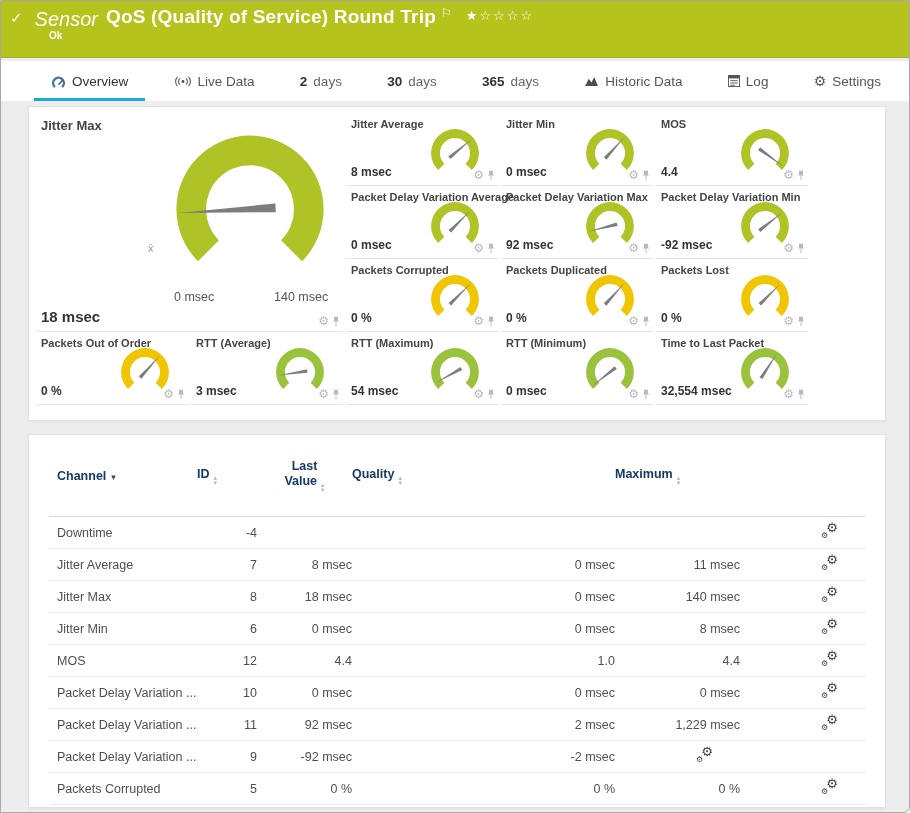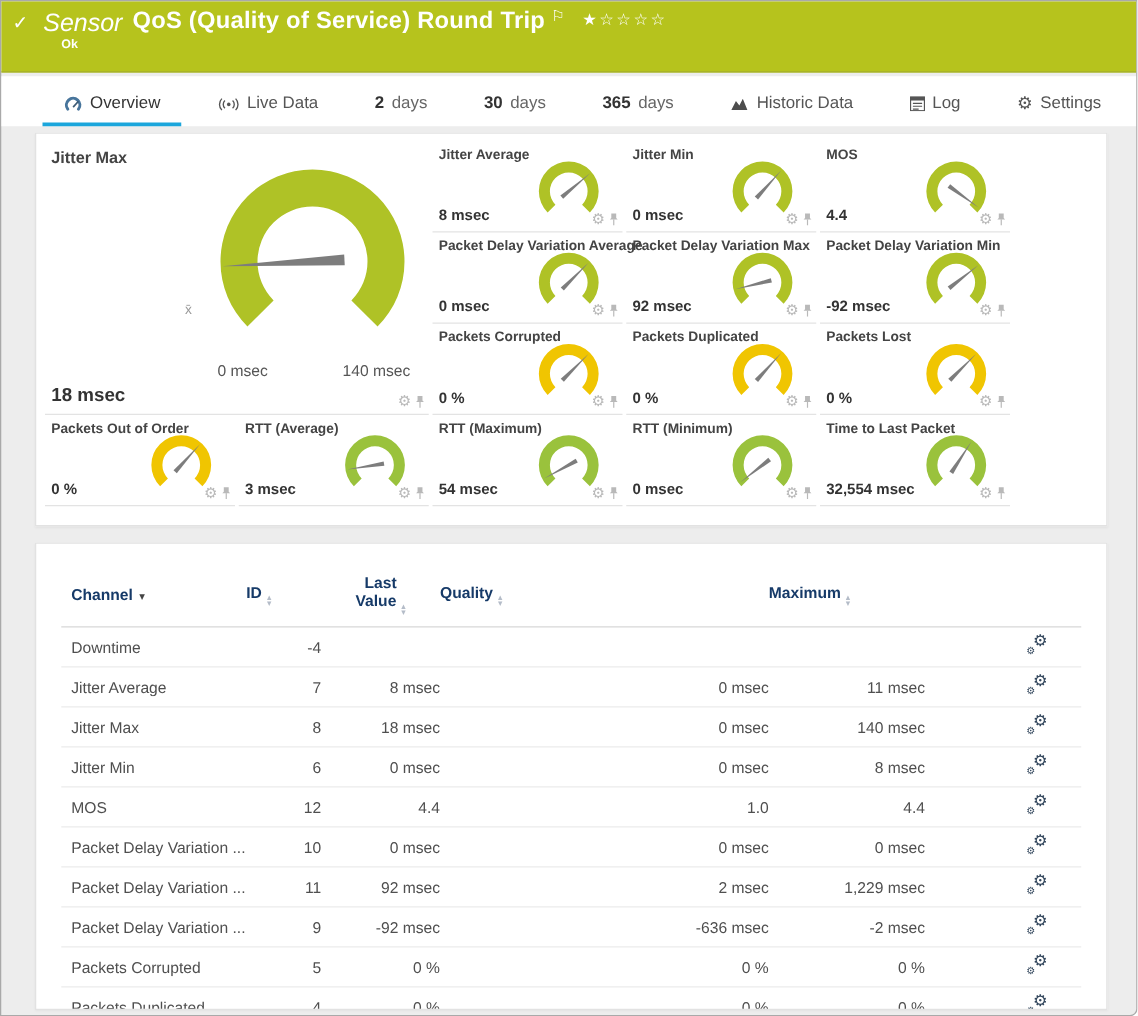--- a/index.html
+++ b/index.html
@@ -12,21 +12,21 @@
   .check{font-size:15px;font-weight:bold;margin-top:3px;}
   .sensor-label{font-style:italic;font-size:20px;margin:2px 8px 0 12px;}
   .sensor-title{font-size:19px;font-weight:bold;letter-spacing:.2px;}
   .flag{font-size:12px;margin:0 0 0 5px;}
   .stars{font-size:13px;letter-spacing:2px;margin:2px 0 0 14px;}
   .status-ok{position:absolute;left:48px;top:29px;font-size:10px;font-weight:bold;}
 
   
   .tabs{position:absolute;top:60px;left:0;right:0;height:40px;background:#fff;display:flex;align-items:center;
         justify-content:space-between;padding:0 28px 0 50px;}
-  .tab{position:relative;display:flex;align-items:flex-end;gap:6px;font-size:13.5px;color:#555;cursor:pointer;white-space:nowrap;}
+  .tab{position:relative;display:flex;align-items:center;gap:6px;font-size:13.5px;color:#555;cursor:pointer;white-space:nowrap;}
   .tab.active{color:#333;}
   .tab.active::after{content:"";position:absolute;left:-17px;right:-17px;bottom:-12px;height:3px;background:#1ba6dc;}
   .tab-num{font-weight:bold;color:#333;}
   .tab-label.light{color:#666;}
   .tab-icon{display:inline-flex;align-items:center;line-height:0;}
   .tab-icon .uni{font-size:14px;line-height:1;color:#555;}
 
   
   .gpanel{position:absolute;left:27px;top:105px;width:858px;height:315px;background:#fff;
           border:1px solid #e2e2e2;box-sizing:border-box;box-shadow:0 1px 2px rgba(0,0,0,.05);}
@@ -44,21 +44,21 @@
   .avg-marker{position:absolute;left:112px;top:128px;font-size:11px;color:#999;}
   .big-min{position:absolute;left:138px;top:176px;font-size:12.5px;color:#555;}
   .big-max{position:absolute;left:238px;top:176px;font-size:12.5px;color:#555;}
   .cell-icons{position:absolute;right:3px;bottom:4px;display:flex;gap:3px;align-items:flex-end;line-height:0;}
   .cell-gear{font-size:12px;line-height:1;color:#b9b9b9;cursor:pointer;}
 
   
   .tpanel{position:absolute;left:27px;top:433px;width:858px;height:374px;background:#fff;border:1px solid #e2e2e2;
           box-sizing:border-box;padding:16px 20px 0;overflow:hidden;box-shadow:0 1px 2px rgba(0,0,0,.05);}
   .thead,.trow{display:grid;grid-template-columns:148px 60px 95px 263px 125px 1fr;align-items:center;}
-  .thead{padding:8px 0 8px;border-bottom:1px solid #d8d8d8;color:#163a68;font-size:12.5px;font-weight:bold;}
+  .thead{padding:8px 0 24px;border-bottom:1px solid #d8d8d8;color:#163a68;font-size:12.5px;font-weight:bold;}
   .th{cursor:pointer;}
   .th.c-channel{padding-left:8px;text-align:left;}
   .th.c-right{text-align:left;}
   .th.c-last{text-align:center;line-height:15px;}
   .caret{color:#444;font-size:9px;margin-left:5px;}
   .sort{display:inline-flex;flex-direction:column;margin-left:4px;vertical-align:-2px;line-height:0;}
   .sort span{font-size:7px;line-height:5px;color:#b4bcc8;}
   .trow{height:31px;border-bottom:1px solid #ececec;font-size:12.5px;color:#4f4f4f;}
   .td.c-channel{padding-left:8px;white-space:nowrap;overflow:hidden;}
   .td.c-right{text-align:right;}
@@ -464,21 +464,20 @@
           <div class="td c-right">11</div>
           <div class="td c-right">92 msec</div>
           <div class="td c-right">2 msec</div>
           <div class="td c-right">1,229 msec</div>
           <div class="td c-icon"><span class="dgear"><span class="g1">⚙</span><span class="g2">⚙</span></span></div>
         </div>
         <div class="trow">
           <div class="td c-channel">Packet Delay Variation ...</div>
           <div class="td c-right">9</div>
           <div class="td c-right">-92 msec</div>
-          <div class="td c-right">-636 msec</div>
           <div class="td c-right">-2 msec</div>
           <div class="td c-icon"><span class="dgear"><span class="g1">⚙</span><span class="g2">⚙</span></span></div>
         </div>
         <div class="trow">
           <div class="td c-channel">Packets Corrupted</div>
           <div class="td c-right">5</div>
           <div class="td c-right">0 %</div>
           <div class="td c-right">0 %</div>
           <div class="td c-right">0 %</div>
           <div class="td c-icon"><span class="dgear"><span class="g1">⚙</span><span class="g2">⚙</span></span></div>

